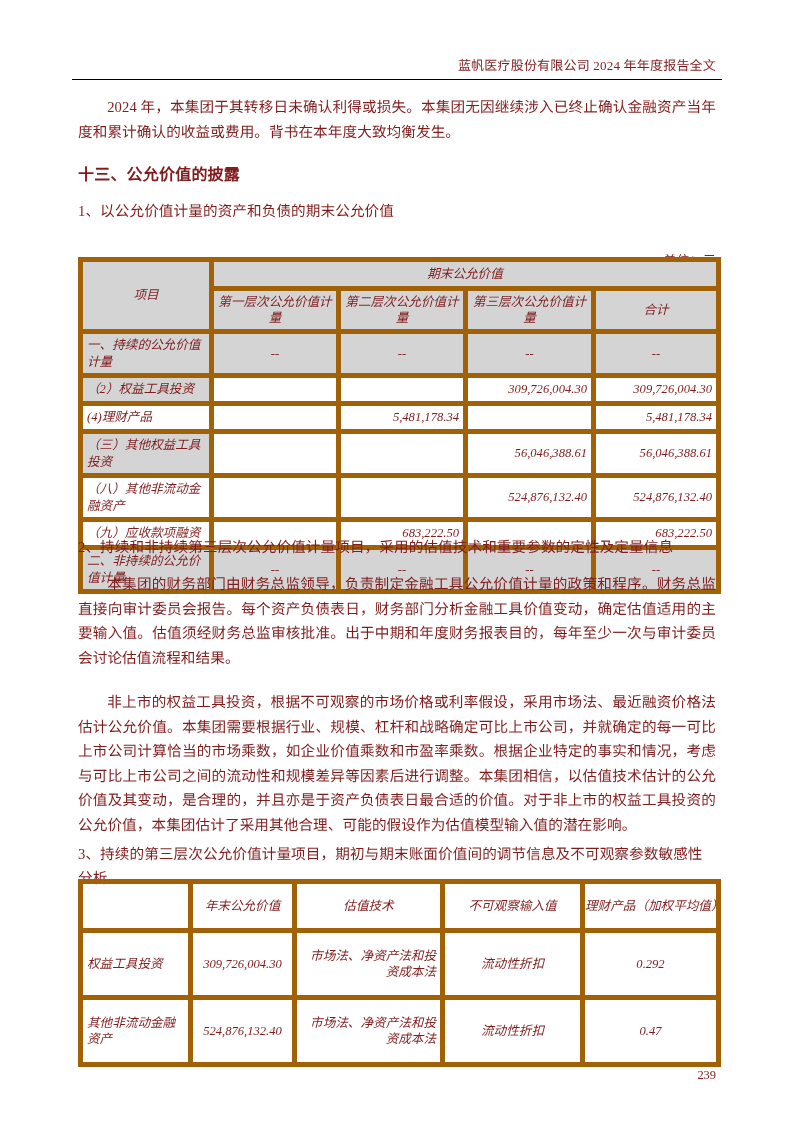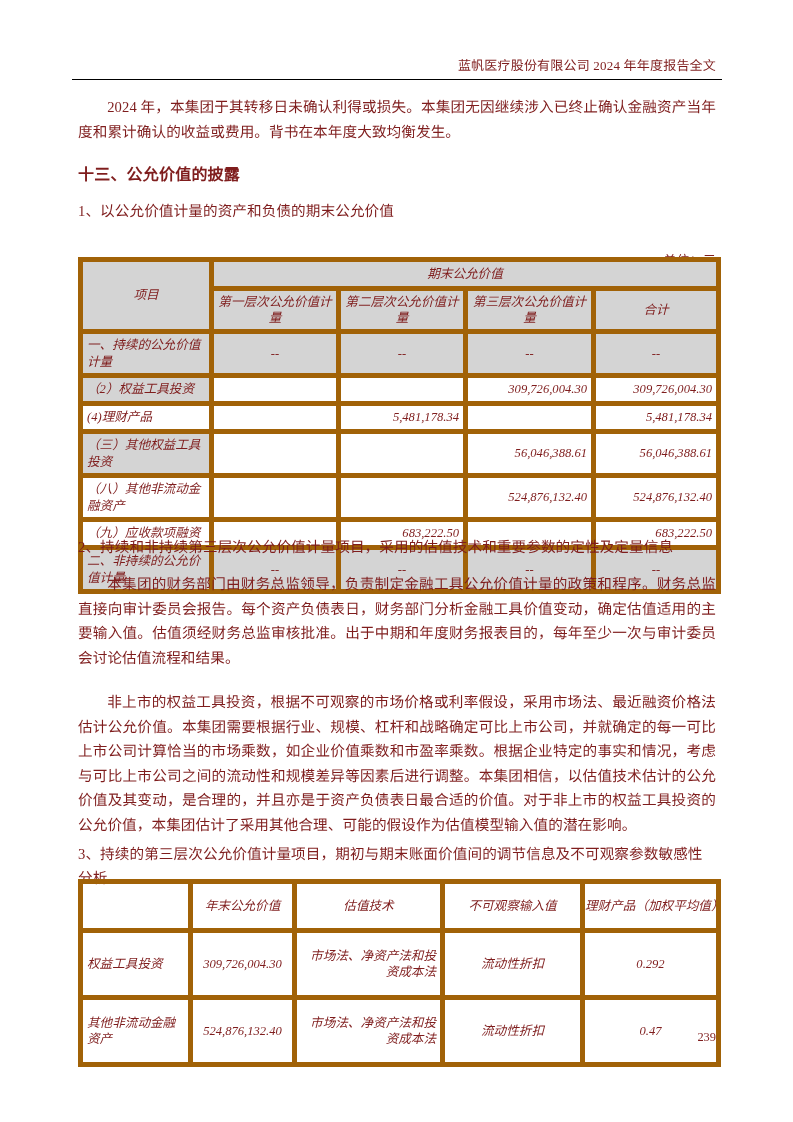--- a/index.html
+++ b/index.html
@@ -105,21 +105,21 @@
 
   .overflow-label {
     white-space: nowrap;
     display: block;
     margin-left: -4px;
   }
 
   .pagenum {
     position: absolute;
     left: 78px;
-    top: 1030px;
+    top: 1068px;
     width: 638px;
     text-align: right;
     font-size: 12.4px;
   }
 
   
   .blk { position: absolute; left: 78px; width: 638px; }
 </style>
 </head>
 <body>

